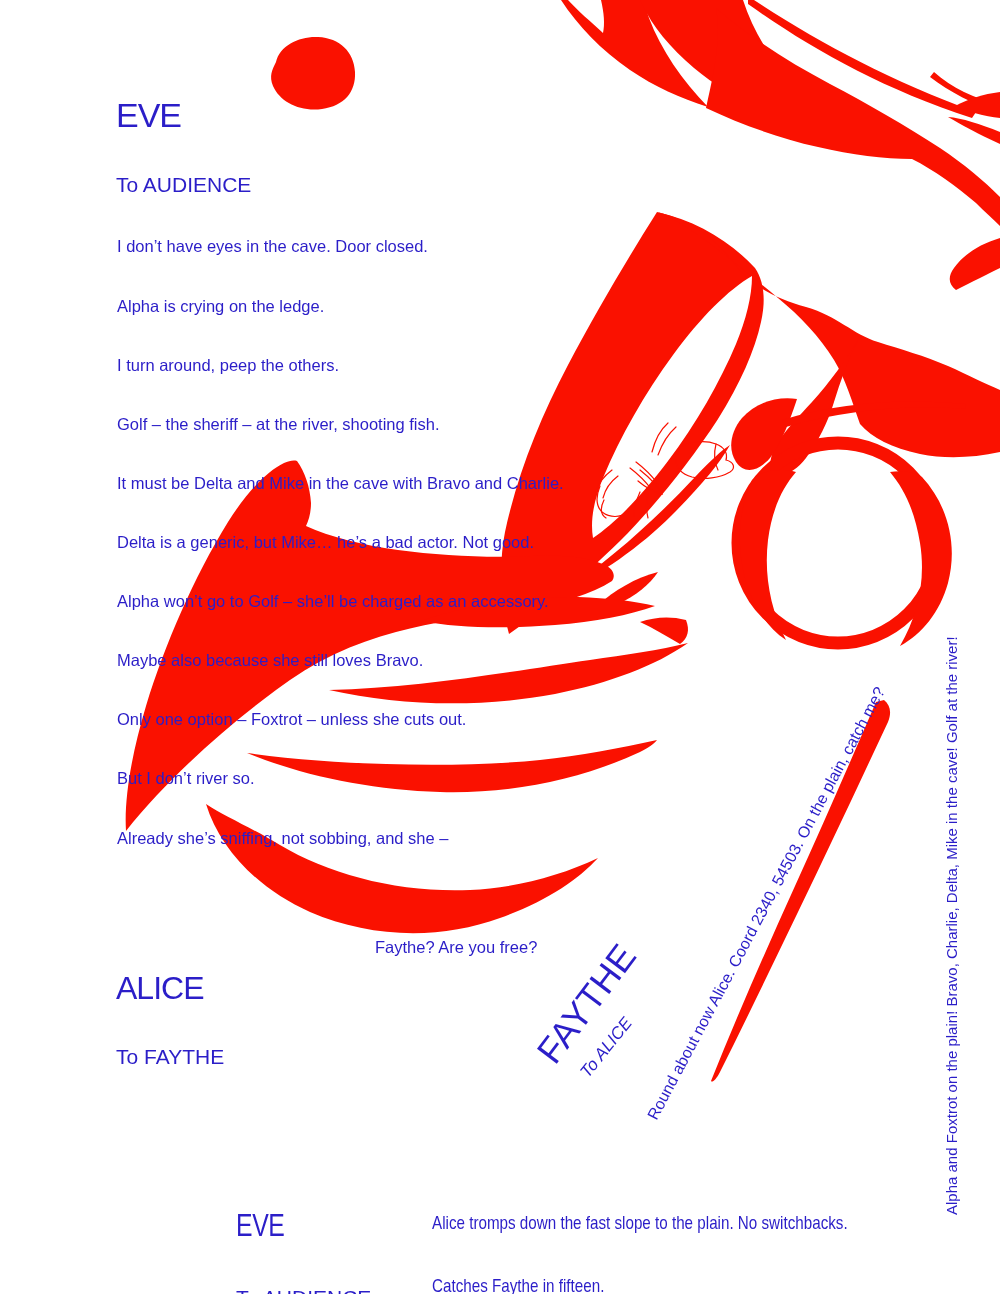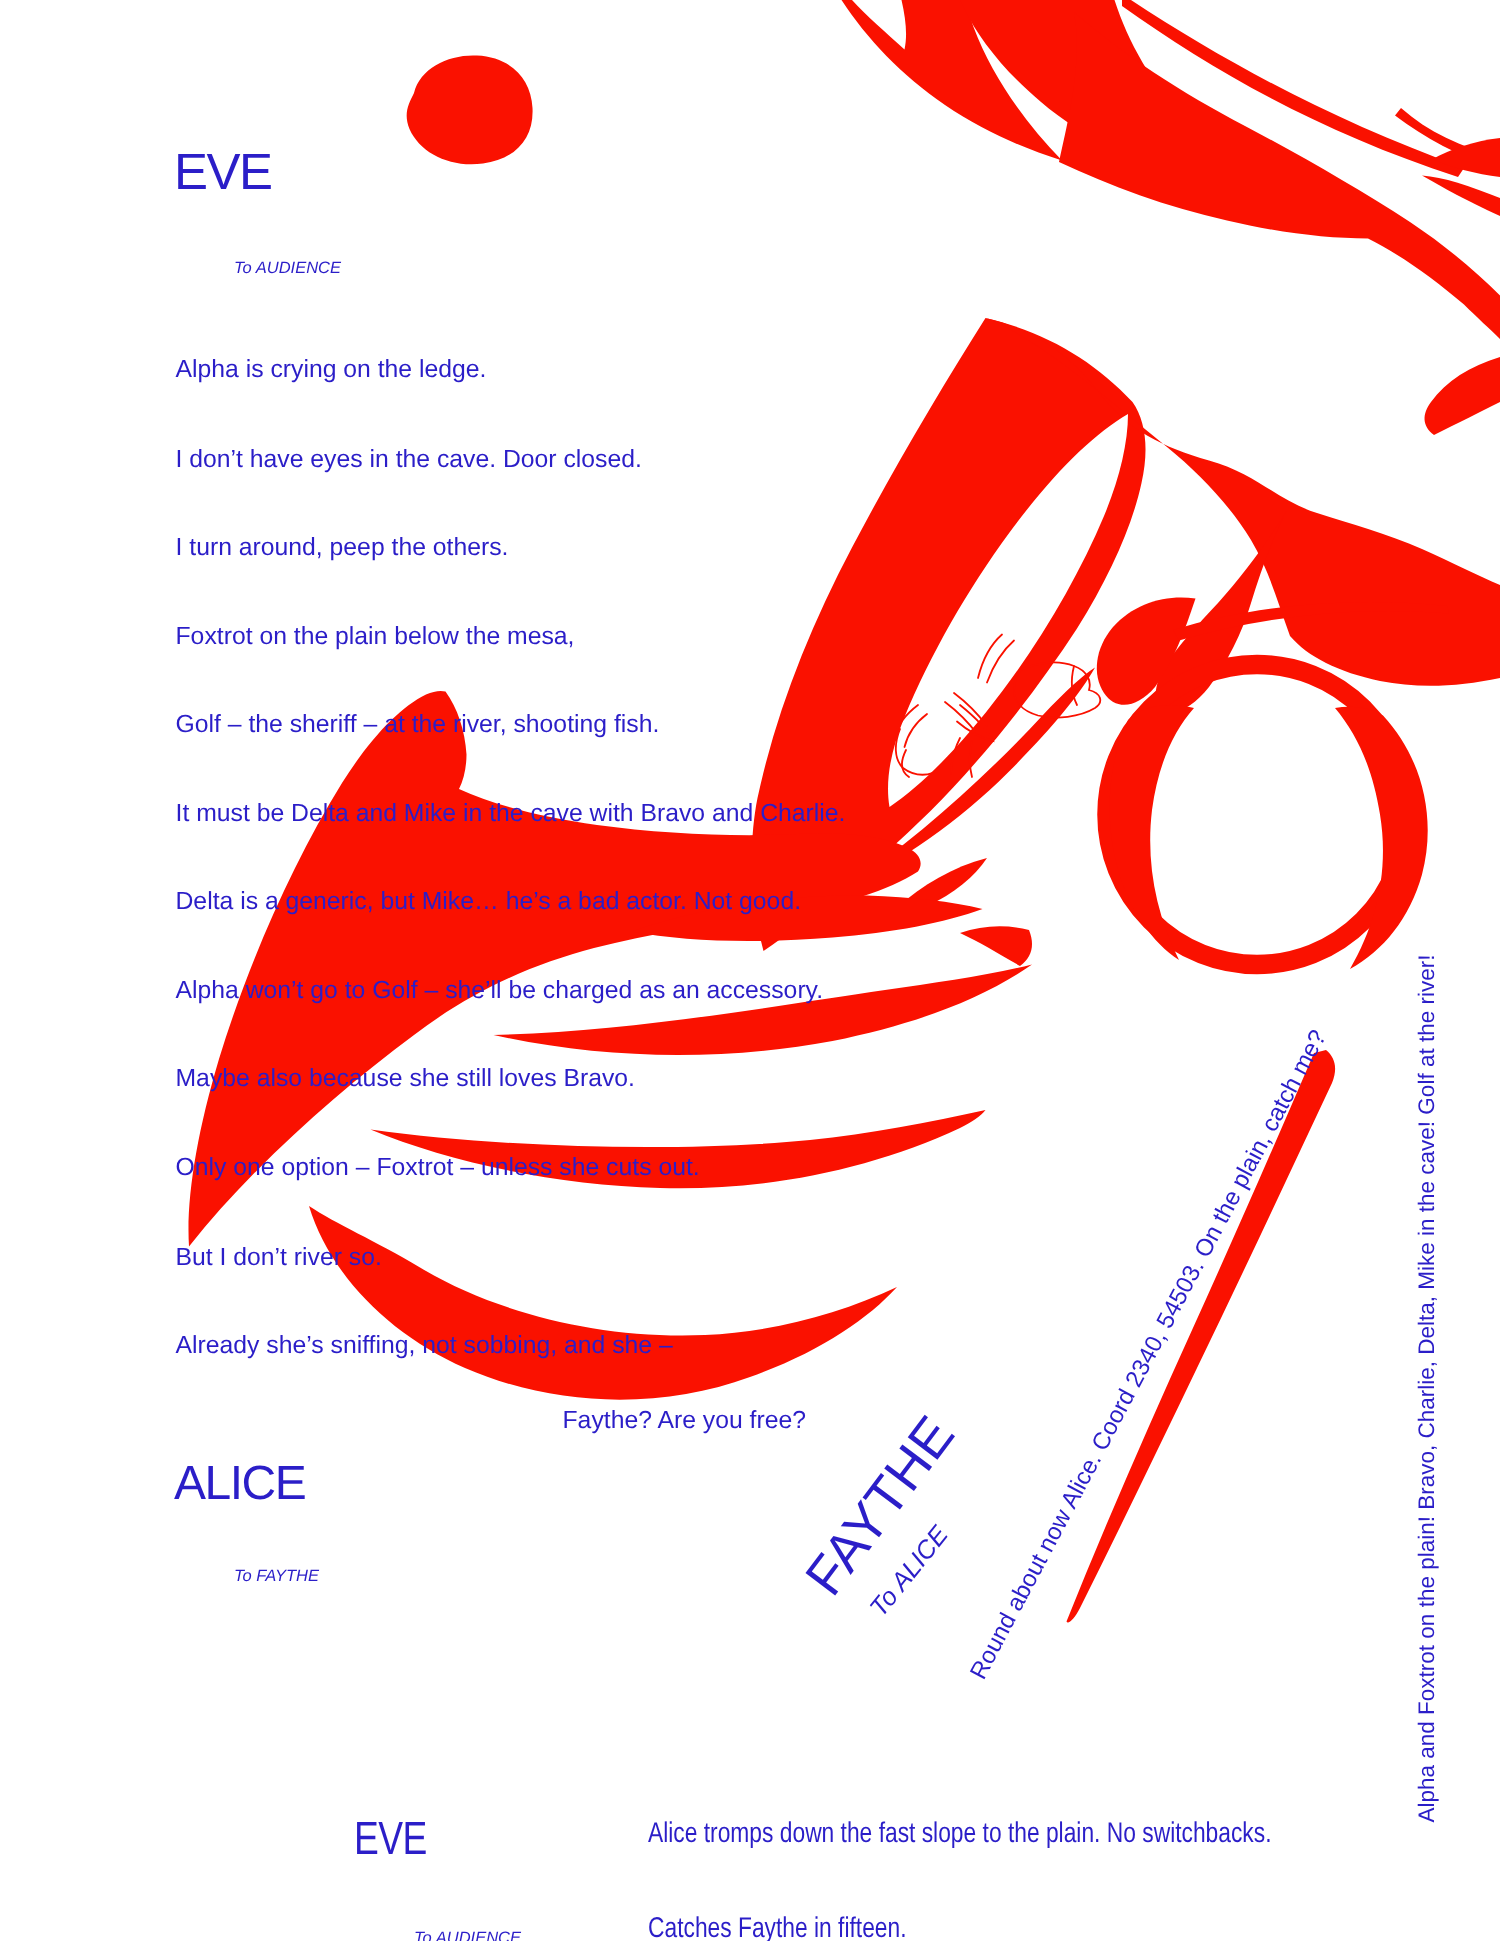--- a/index.html
+++ b/index.html
@@ -1,21 +1,21 @@
 <!DOCTYPE html>
 <html style="--blue: #2B1EC8; --red: #FA1100;"><head>
 <meta charset="utf-8">
 <style>
   html,body{margin:0;padding:0;background:#fff;}
   .page{position:relative;width:1000px;height:1294px;background:#fff;overflow:hidden;
         font-family:"Liberation Sans", sans-serif;padding-left:32px;}
   .art{position:absolute;left:0;top:0;width:1000px;height:1294px;}
   .txt{position:absolute;color:var(--blue);white-space:pre;}
   .speaker-name{font-size:34px;letter-spacing:-1px;line-height:1;}
-  .direction{font-size:11px;font-style:italic;line-height:1;margin-top:6px;margin-left:40px;}
+  .direction{font-size:21px;line-height:1;margin-top:6px;}
   .mono{font-size:16.5px;line-height:19.7px;}
   .cue{font-size:16.5px;line-height:1;}
   .rot{transform-origin:0 0;}
   .narrow{transform:scaleX(0.8);transform-origin:0 0;}
   .narrow-block{transform:scaleX(0.8);transform-origin:0 0;font-size:19px;line-height:21px;}
   .bottom-speaker{font-size:31px;letter-spacing:-0.5px;line-height:1;}
 </style>
 </head>
 <body>
 
@@ -118,24 +118,23 @@
       <path d="M 604,500 C 600,508 600,514 606,518"></path>
     </g>
   </svg>
 
   <div class="txt" style="left:116px;top:62px;">
     <div class="speaker-name">EVE</div>
     <div class="direction">To AUDIENCE</div>
   </div>
 
   <div class="txt mono" style="left:117px;top:198px;">
+    <div>I don’t have eyes in the cave. Door closed.</div>
     <div>Alpha is crying on the ledge.</div>
-    <div>I don’t have eyes in the cave. Door closed.</div>
     <div>I turn around, peep the others.</div>
-    <div>Foxtrot on the plain below the mesa,</div>
     <div>Golf – the sheriff – at the river, shooting fish.</div>
     <div>It must be Delta and Mike in the cave with Bravo and Charlie.</div>
     <div>Delta is a generic, but Mike… he’s a bad actor. Not good.</div>
     <div>Alpha won’t go to Golf – she’ll be charged as an accessory.</div>
     <div>Maybe also because she still loves Bravo.</div>
     <div>Only one option – Foxtrot – unless she cuts out.</div>
     <div>But I don’t river so.</div>
     <div>Already she’s sniffing, not sobbing, and she –</div>
   </div>
 

